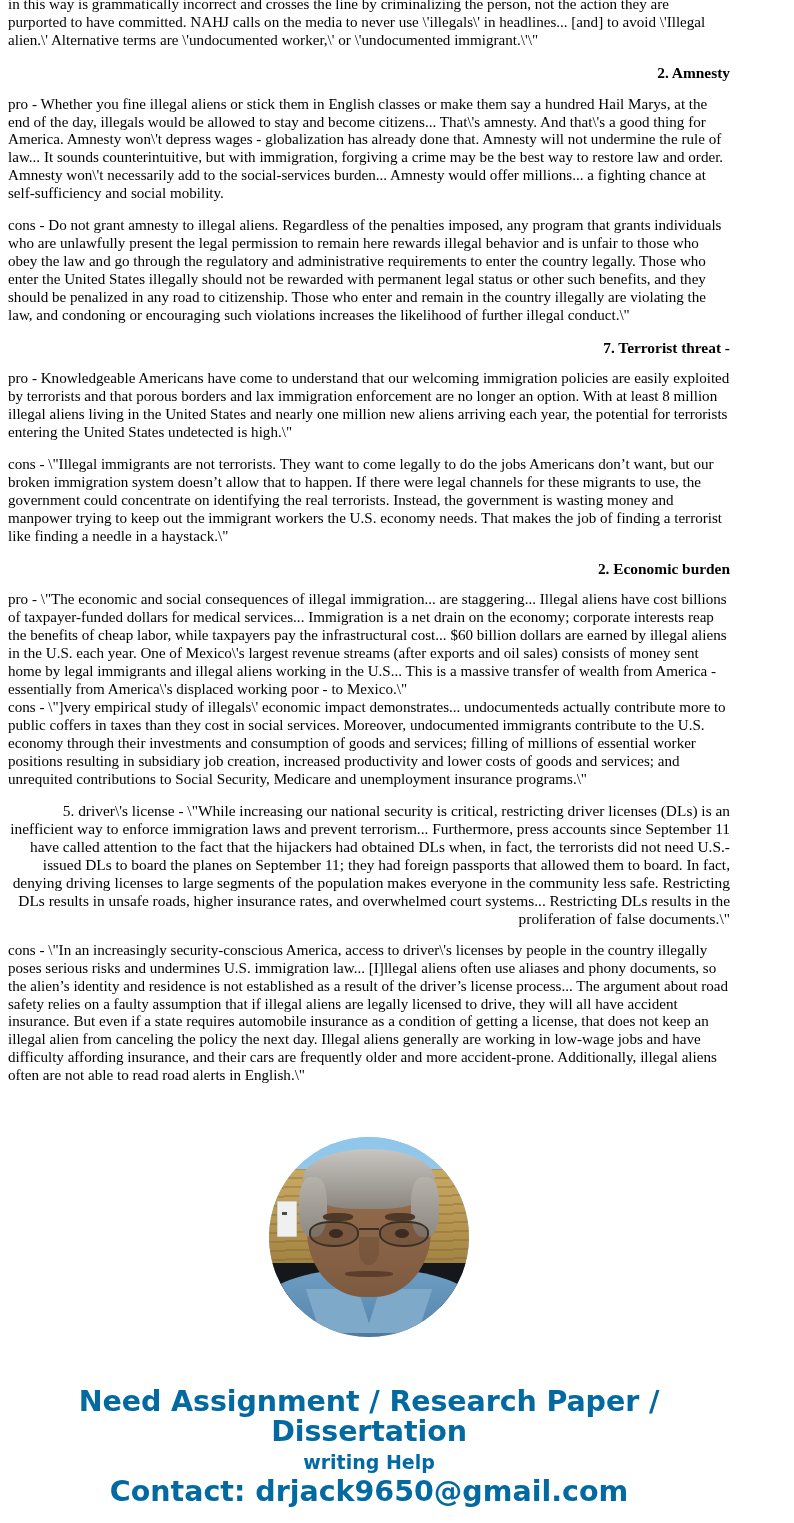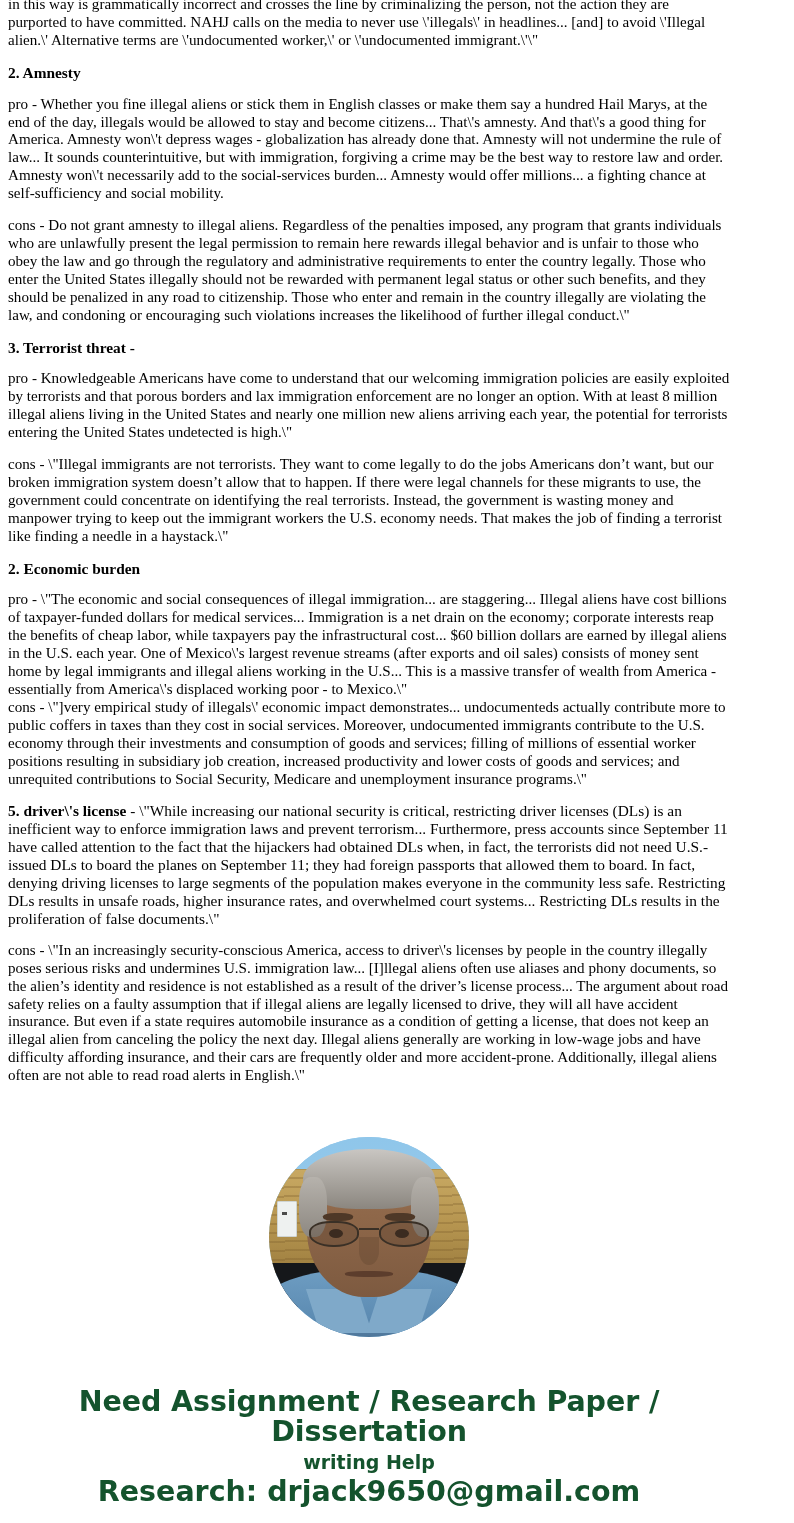--- a/index.html
+++ b/index.html
@@ -38,27 +38,28 @@
     margin-top: -4px;
   }
   .lead {
     font-weight: normal;
   }
   .heading {
     font-size: 15.4px;
     line-height: 17.9px;
     font-weight: bold;
     margin: 0 0 14px 0;
+    text-align: right;
   }
   .heading.inline-head {
     font-weight: normal;
     margin-bottom: 14px;
   }
   .heading.inline-head .lead {
-    font-weight: bold;
+    font-weight: normal;
   }
   
   .avatar-wrap {
     width: 100%;
     display: flex;
     justify-content: center;
     margin-top: 52px;
   }
   .avatar {
     width: 200px;
@@ -245,21 +246,21 @@
     height: 3%;
     background: #5c3d2c;
     border-radius: 40%;
   }
   
   .footer {
     margin-top: 50px;
     text-align: center;
     font-family: "DejaVu Sans", "Liberation Sans", sans-serif;
     font-weight: bold;
-    color: #14532d;
+    color: #0369a1;
   }
   .footer-line1 {
     font-size: 28.5px;
     line-height: 30px;
     letter-spacing: -0.1px;
   }
   .footer-line2 {
     font-size: 19px;
     line-height: 30px;
   }
@@ -279,21 +280,21 @@
   <h2 class="heading">2. Amnesty</h2>
 
   <p class="para">
     <span class="lead">pro</span><span> - Whether you fine illegal aliens or stick them in English classes or make them say a hundred Hail Marys, at the end of the day, illegals would be allowed to stay and become citizens... That\'s amnesty. And that\'s a good thing for America. Amnesty won\'t depress wages - globalization has already done that. Amnesty will not undermine the rule of law... It sounds counterintuitive, but with immigration, forgiving a crime may be the best way to restore law and order. Amnesty won\'t necessarily add to the social-services burden... Amnesty would offer millions... a fighting chance at self-sufficiency and social mobility.</span>
   </p>
 
   <p class="para">
     <span class="lead">cons</span><span> - Do not grant amnesty to illegal aliens. Regardless of the penalties imposed, any program that grants individuals who are unlawfully present the legal permission to remain here rewards illegal behavior and is unfair to those who obey the law and go through the regulatory and administrative requirements to enter the country legally. Those who enter the United States illegally should not be rewarded with permanent legal status or other such benefits, and they should be penalized in any road to citizenship. Those who enter and remain in the country illegally are violating the law, and condoning or encouraging such violations increases the likelihood of further illegal conduct.\"</span>
   </p>
 
-  <h2 class="heading">3. Terrorist threat -</h2>
+  <h2 class="heading">7. Terrorist threat -</h2>
 
   <p class="para">
     <span class="lead">pro</span><span> - Knowledgeable Americans have come to understand that our welcoming immigration policies are easily exploited by terrorists and that porous borders and lax immigration enforcement are no longer an option. With at least 8 million illegal aliens living in the United States and nearly one million new aliens arriving each year, the potential for terrorists entering the United States undetected is high.\"</span>
   </p>
 
   <p class="para">
     <span class="lead">cons</span><span> - \"Illegal immigrants are not terrorists. They want to come legally to do the jobs Americans don’t want, but our broken immigration system doesn’t allow that to happen. If there were legal channels for these migrants to use, the government could concentrate on identifying the real terrorists. Instead, the government is wasting money and manpower trying to keep out the immigrant workers the U.S. economy needs. That makes the job of finding a terrorist like finding a needle in a haystack.\"</span>
   </p>
 
   <h2 class="heading">2. Economic burden</h2>
@@ -340,16 +341,16 @@
         <div class="av-bridge"></div>
       </div>
       <div class="av-nose"></div>
       <div class="av-mouth"></div>
     </div>
   </div>
 
   <div class="footer">
     <div class="footer-line1">Need Assignment / Research Paper / Dissertation</div>
     <div class="footer-line2">writing Help</div>
-    <div class="footer-contact">Research: drjack9650@gmail.com</div>
+    <div class="footer-contact">Contact: drjack9650@gmail.com</div>
   </div>
 
 </div>
 
 </body></html>

